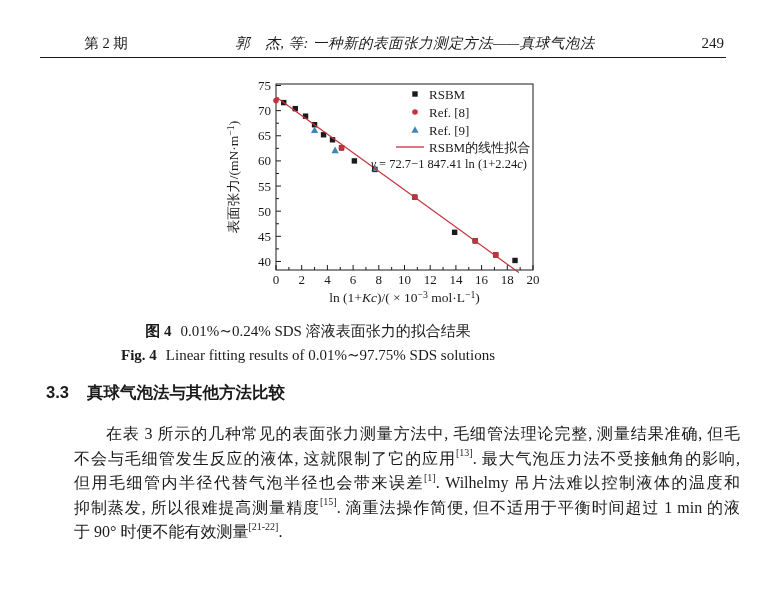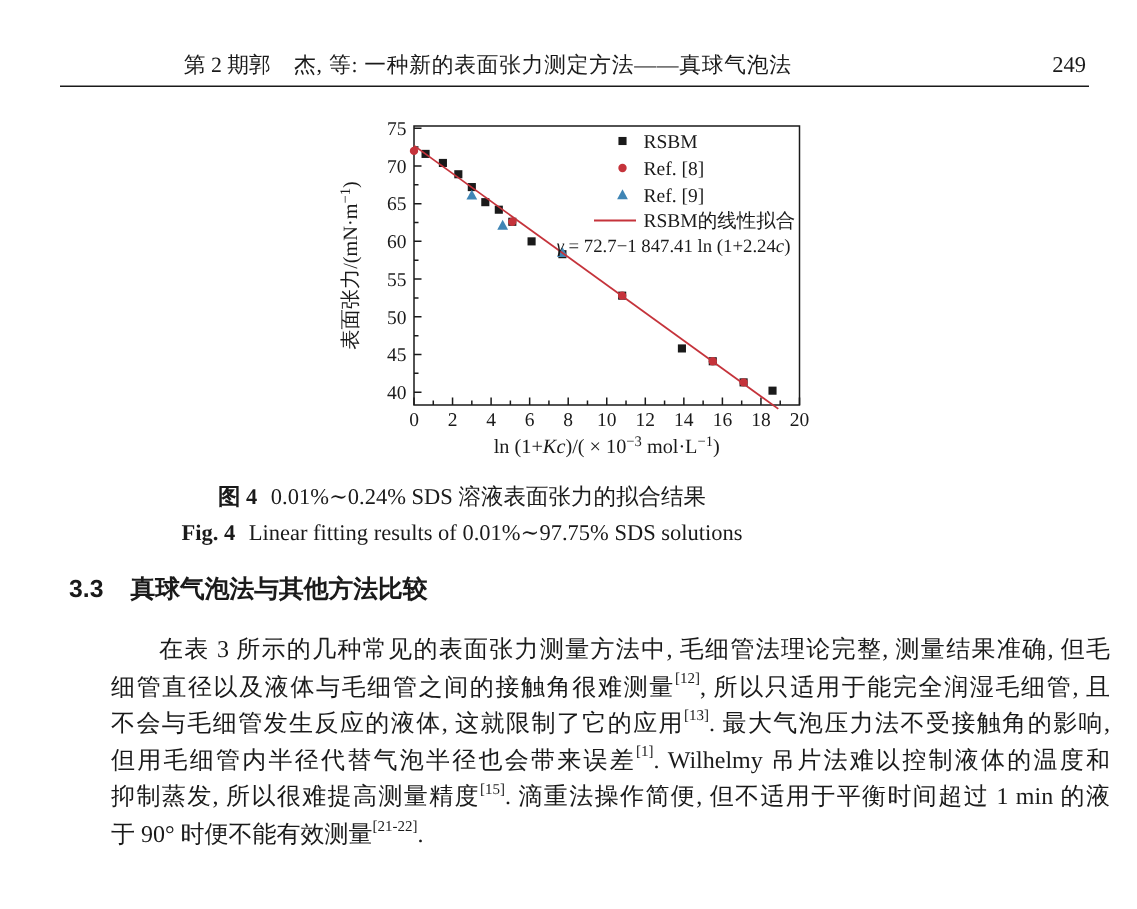--- a/index.html
+++ b/index.html
@@ -3,22 +3,22 @@
 <meta charset="utf-8">
 <style>
   html,body{margin:0;padding:0;}
   body{
     width:758px;height:606px;position:relative;background:#ffffff;overflow:hidden;
     font-family:"Liberation Serif","DejaVu Serif",serif;color:#1a1a1a;
   }
   
   .header{position:absolute;left:40px;right:32px;top:34px;height:22px;
     display:flex;align-items:baseline;font-size:14.5px;}
-  .header .issue{width:120px;text-align:right;padding-left:6px;}
-  .header .title{flex:1;letter-spacing:.5px;}
+  .header .issue{width:120px;text-align:center;padding-left:6px;}
+  .header .title{flex:1;text-align:center;letter-spacing:.5px;font-style:italic;}
   .header .pageno{width:60px;text-align:right;padding-right:2px;font-size:15px;}
   .header-rule{position:absolute;left:40px;right:32px;top:57px;height:0;
     border-top:1.5px solid #1a1a1a;}
   
   .chart-wrap{position:absolute;left:225px;top:80px;width:320px;height:230px;}
   .caption{position:absolute;left:0;width:616px;text-align:center;font-size:15px;}
   .cap-cn{top:322px;}
   .cap-en{top:346px;}
   .caption b{margin-right:.6em;}
   
@@ -145,18 +145,17 @@
 <div class="caption cap-en">
   <b>Fig. 4</b><span>Linear fitting results of 0.01%∼97.75% SDS solutions</span>
 </div>
 
 <div class="sec-head">
   <span class="num">3.3</span><span>真球气泡法与其他方法比较</span>
 </div>
 
 <div class="para" id="para">
     <div class="jline indent">在表 3 所示的几种常见的表面张力测量方法中, 毛细管法理论完整, 测量结果准确, 但毛</div>
-    <div class="jline">细管直径以及液体与毛细管之间的接触角很难测量<sup>[12]</sup>, 所以只适用于能完全润湿毛细管, 且</div>
     <div class="jline">不会与毛细管发生反应的液体, 这就限制了它的应用<sup>[13]</sup>. 最大气泡压力法不受接触角的影响,</div>
     <div class="jline">但用毛细管内半径代替气泡半径也会带来误差<sup>[1]</sup>. Wilhelmy 吊片法难以控制液体的温度和</div>
     <div class="jline">抑制蒸发, 所以很难提高测量精度<sup>[15]</sup>. 滴重法操作简便, 但不适用于平衡时间超过 1 min 的液</div>
     <div class="jline last">于 90° 时便不能有效测量<sup>[21-22]</sup>.</div>
   </div>
 
 </body></html>

